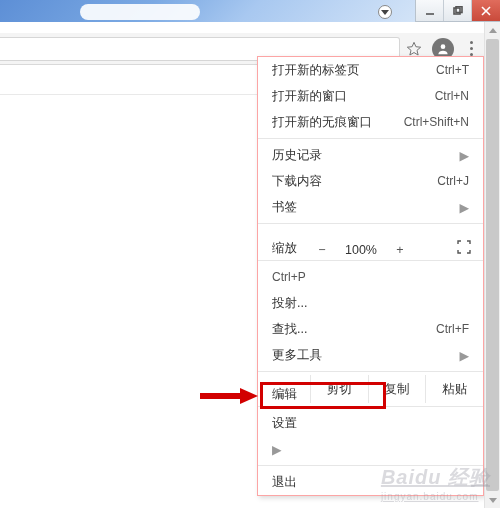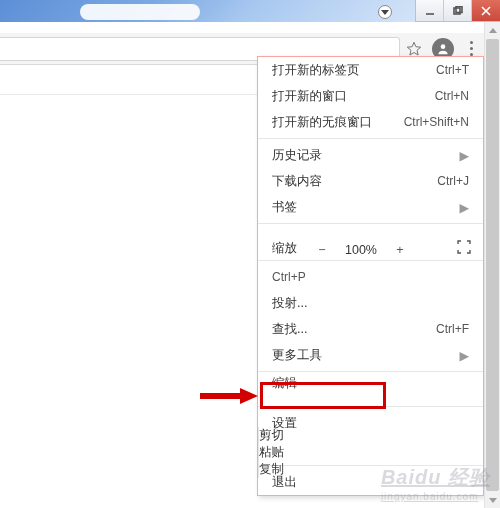--- a/index.html
+++ b/index.html
@@ -34,21 +34,21 @@
   .mrow .label { flex: 1; }
   .mrow .sc { color: #555; font-size: 12px; }
   .mrow .sub { color: #999; }
   .sep { height: 1px; background: #e6e6e6; margin: 3px 0; }
   .zoomrow { display: flex; align-items: flex-end; height: 30px; padding: 0 10px 0 14px; gap: 4px; }
   .zoomrow .zl { flex: 0 0 auto; margin-right: 8px; }
   .zbtn { width: 26px; text-align: center; color: #555; }
   .zval { width: 44px; text-align: center; }
   .fs { margin-left: auto; margin-right: 2px; }
   .fs svg { width: 14px; height: 14px; stroke: #555; stroke-width: 1.4; fill: none; }
-  .editrow { display: flex; align-items: flex-start; height: 28px; flex-direction: column; }
+  .editrow { display: flex; align-items: flex-end; height: 28px; }
   .editrow .el { flex: 0 0 52px; padding-left: 14px; }
   .editrow .cell { flex: 1; text-align: center; border-left: 1px solid #e6e6e6; height: 100%; display: flex; align-items: center; justify-content: center; }
 
   .hlbox { position: absolute; top: 382px; right: 114px; width: 126px; height: 27px; border: 3px solid #d20000; pointer-events: none; }
   .arrow { position: absolute; top: 388px; left: 200px; width: 58px; height: 16px; pointer-events: none; }
   .arrow svg { width: 100%; height: 100%; }
 
   .watermark { position: absolute; right: 10px; bottom: 6px; font-size: 20px; color: rgba(150,150,160,.35); font-weight: 600; font-style: italic; letter-spacing: 1px; text-decoration: underline; }
   .watermark small { display: block; font-size: 10px; text-align: left; font-weight: 400; font-style: normal; }
 
@@ -158,22 +158,22 @@
       <span class="sc">Ctrl+F</span>
     </div>
   <div class="mrow">
       <span class="label">更多工具</span>
       <span class="sub">▶</span>
     </div>
   <div class="sep"></div>
   <div class="editrow">
     <span class="el">编辑</span>
     <span class="cell">剪切</span>
+    <span class="cell">复制</span>
     <span class="cell">粘贴</span>
-    <span class="cell">复制</span>
   </div>
   <div class="sep"></div>
   <div class="mrow">
       <span class="label">设置</span>
     </div>
   <div class="mrow">
       <span class="sub">▶</span>
     </div>
   <div class="sep"></div>
   <div class="mrow">

